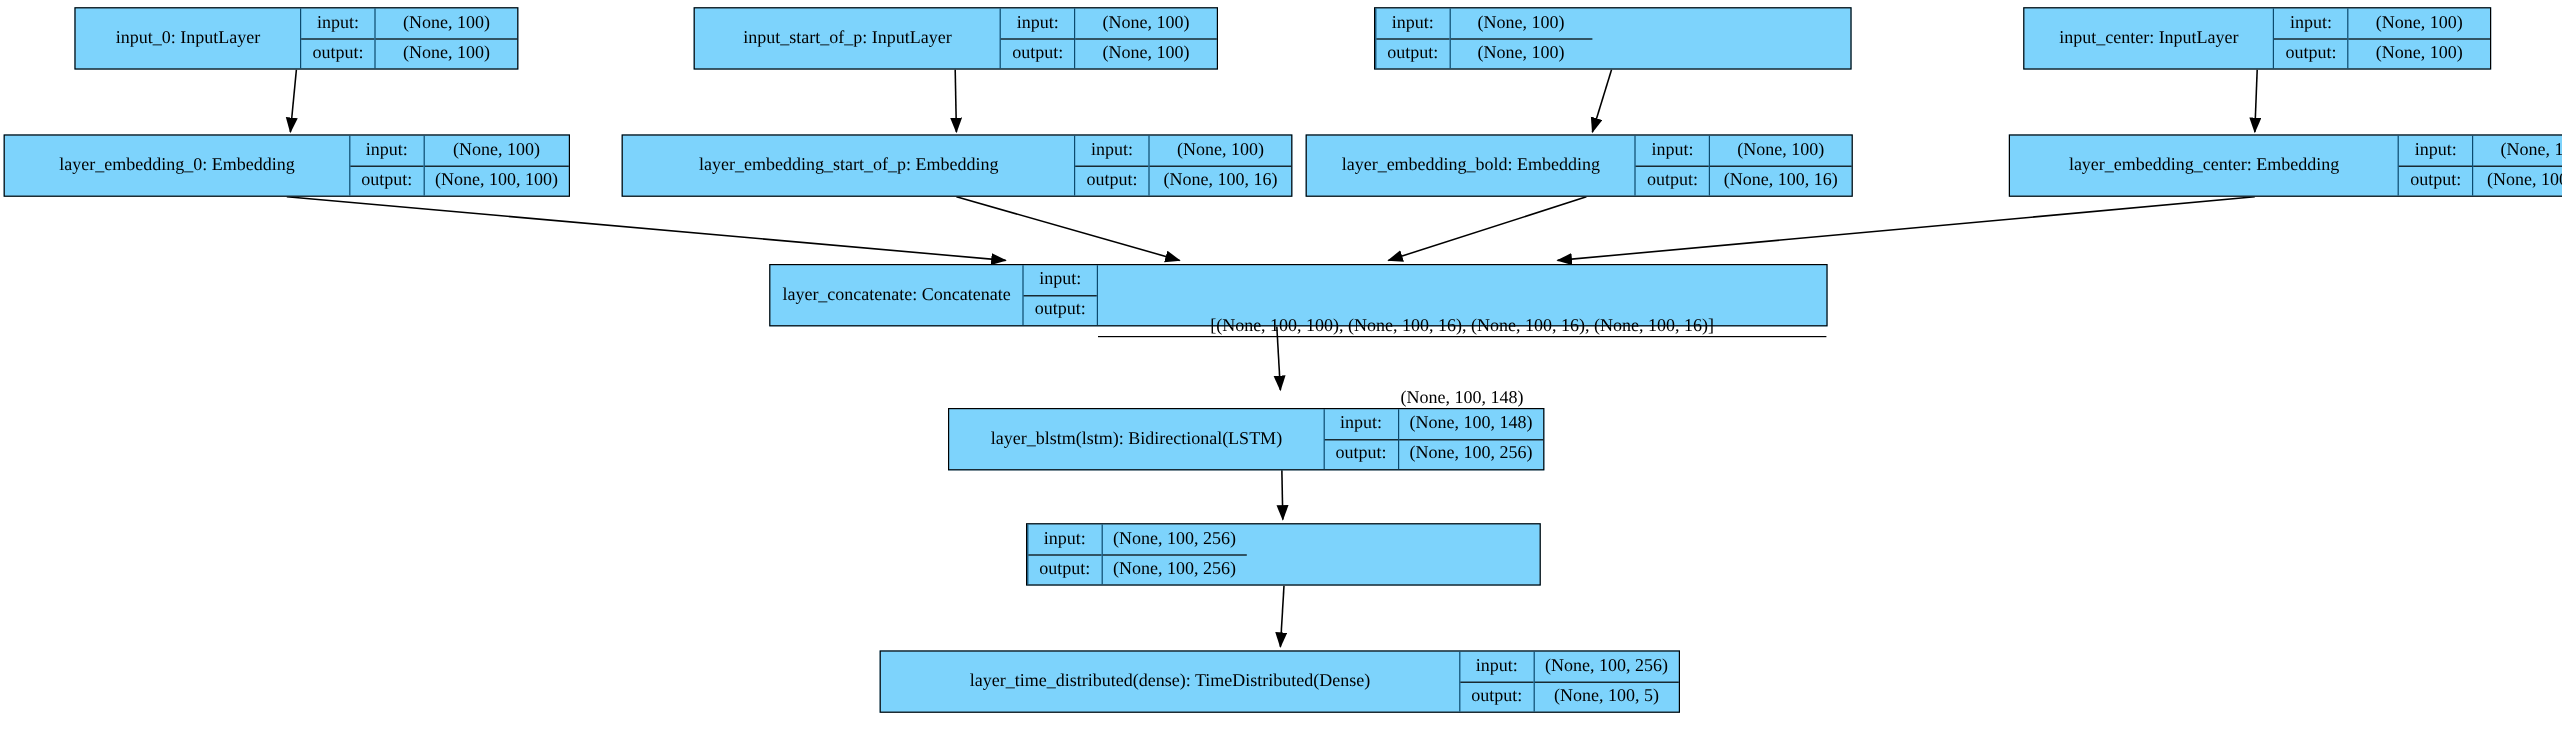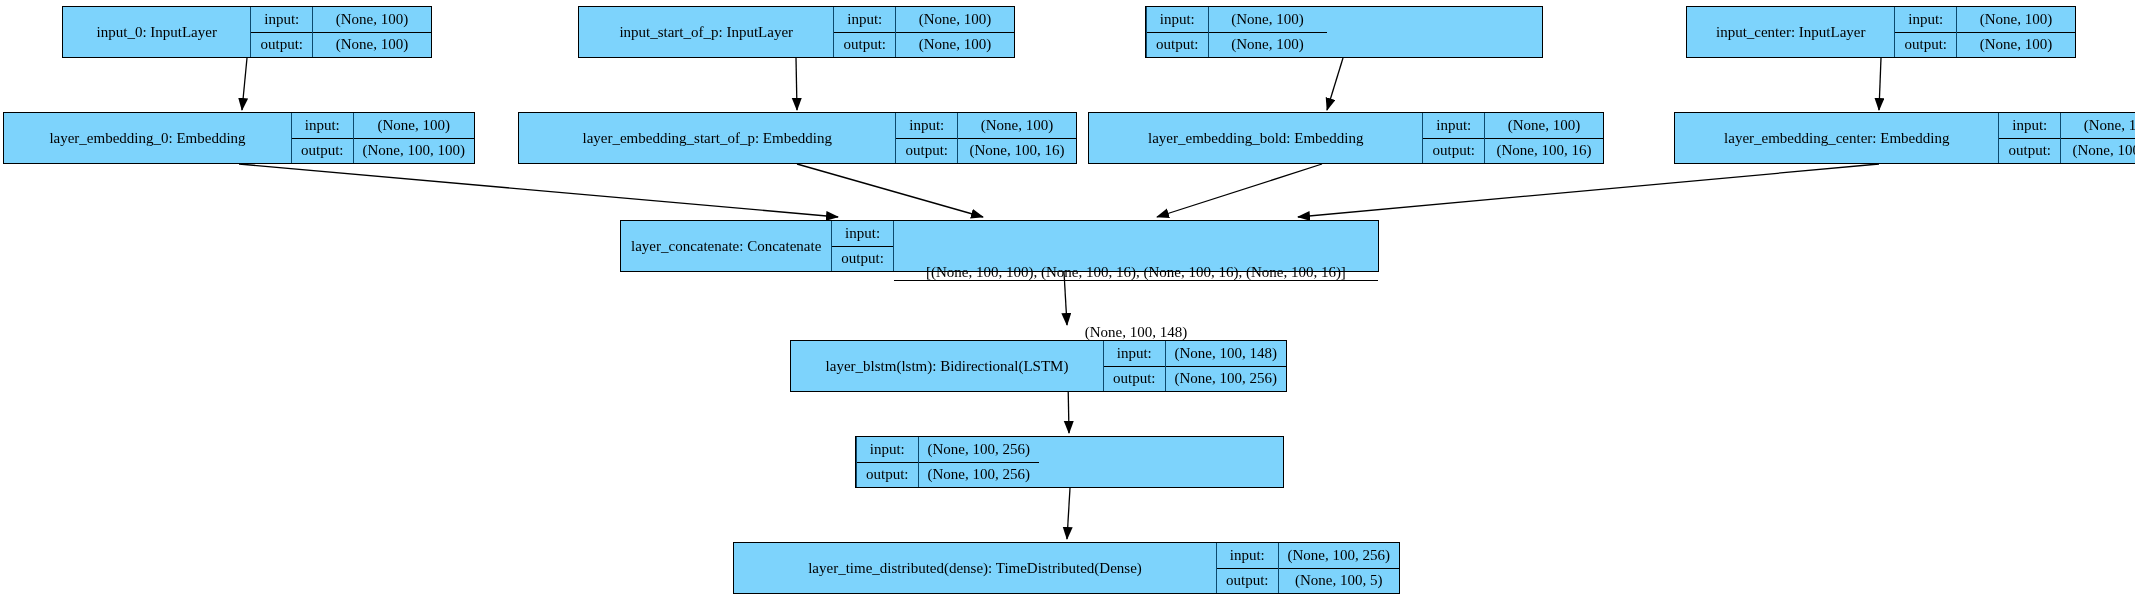--- a/index.html
+++ b/index.html
@@ -135,21 +135,21 @@
     <div class="col io">
       <div class="cell">input:</div>
       <div class="cell">output:</div>
     </div>
     <div class="col val">
       <div class="cell">(None, 100)</div>
       <div class="cell">(None, 100, 16)</div>
     </div>
   </div>
 
-  <div class="node" style="left:1088px;top:112px;width:516px">
+  <div class="node" style="left:1088px;top:112px;width:456px">
     <div class="cell-label">layer_embedding_bold: Embedding</div>
     <div class="col io">
       <div class="cell">input:</div>
       <div class="cell">output:</div>
     </div>
     <div class="col val">
       <div class="cell">(None, 100)</div>
       <div class="cell">(None, 100, 16)</div>
     </div>
   </div>
@@ -159,21 +159,21 @@
     <div class="col io">
       <div class="cell">input:</div>
       <div class="cell">output:</div>
     </div>
     <div class="col val">
       <div class="cell">(None, 100)</div>
       <div class="cell">(None, 100, 16)</div>
     </div>
   </div>
 
-  <div class="node wide-val" style="left:620px;top:220px;width:759px">
+  <div class="node wide-val" style="left:641px;top:220px;width:882px">
     <div class="cell-label">layer_concatenate: Concatenate</div>
     <div class="col io">
       <div class="cell">input:</div>
       <div class="cell">output:</div>
     </div>
     <div class="col val">
       <div class="cell">[(None, 100, 100), (None, 100, 16), (None, 100, 16), (None, 100, 16)]</div>
       <div class="cell">(None, 100, 148)</div>
     </div>
   </div>

